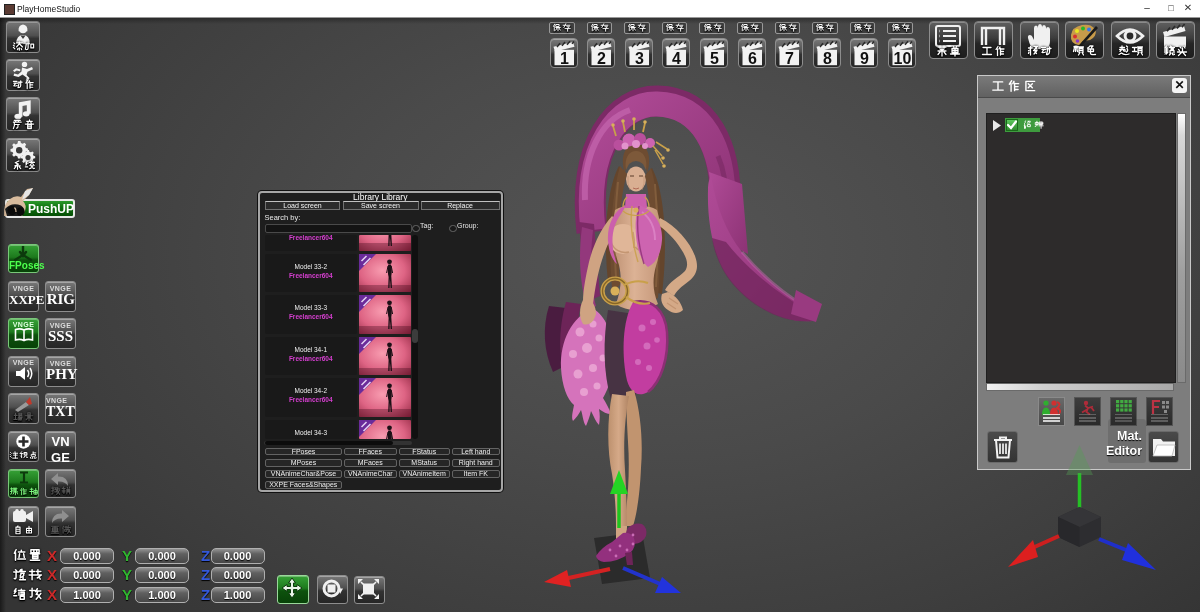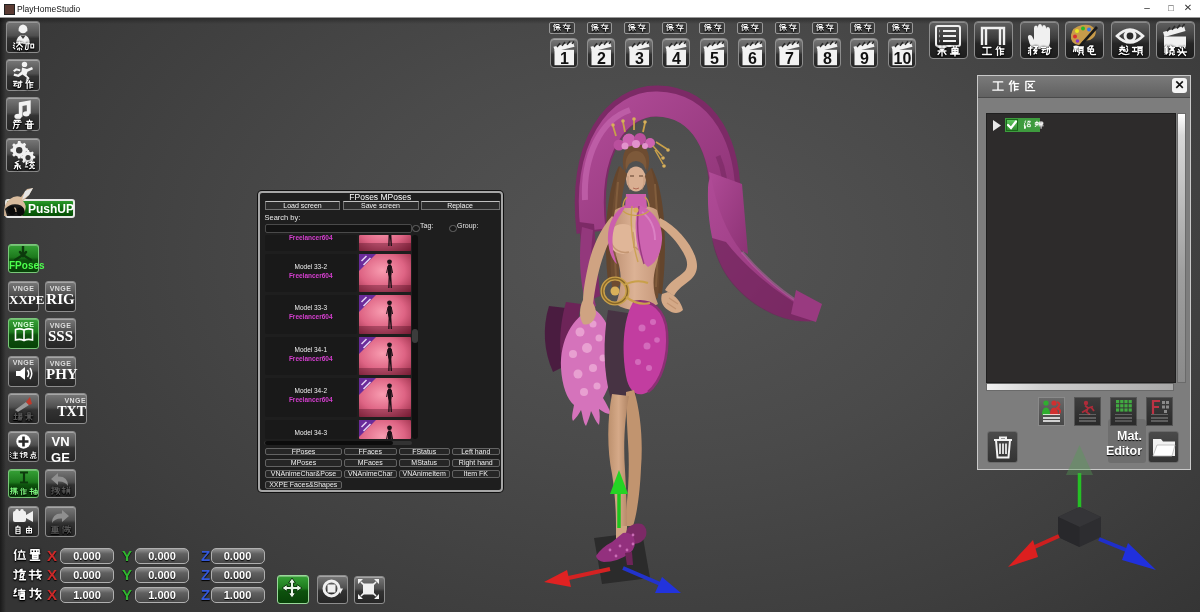--- a/index.html
+++ b/index.html
@@ -127,21 +127,21 @@
           <path d="M11 0 V9 M11 9 L3 14 M11 9 L19 14 M8 6 L11 10 L14 6" stroke="#0c3a0c" stroke-width="2.4" fill="none" stroke-linecap="round"></path>
         </svg>
  <div style="position:absolute;left:0;right:0;bottom:1px;text-align:center;font-size:10px;font-weight:bold;color:#4dff4d;">FPoses</div>
 </div>
 <div class="gbtn" style="left:8px;top:281px;width:29px;height:29px;text-align:center;">
  <div style="font-size:7px;font-weight:bold;color:#ddd;margin-top:3px;letter-spacing:.4px;">VNGE</div>
  <div style="font-size:13px;font-weight:bold;color:#fff;font-family:'Liberation Serif',serif;margin-top:0px;">XXPE</div>
 </div>
 <div class="gbtn" style="left:45px;top:281px;width:29px;height:29px;text-align:center;">
  <div style="font-size:7px;font-weight:bold;color:#ddd;margin-top:3px;letter-spacing:.4px;">VNGE</div>
- <div style="font-size:15px;font-weight:bold;color:#fff;font-family:'Liberation Serif',serif;margin-top:-1px;">RIG</div>
+ <div style="font-size:15px;font-weight:bold;color:#fff;font-family:'Liberation Serif',serif;margin-top:-1px;text-align:right;">RIG</div>
 </div>
 <div class="greenbtn" style="left:8px;top:318px;width:29px;height:29px;text-align:center;">
  <div style="font-size:7px;font-weight:bold;color:#dfd;margin-top:2px;letter-spacing:.4px;">VNGE</div>
  <svg width="20" height="15" viewBox="0 0 20 15" style="margin-top:0">
           <path d="M10 2 Q6 0 1.5 1.5 L1.5 12 Q6 10.5 10 12.5 Q14 10.5 18.5 12 L18.5 1.5 Q14 0 10 2 V12" stroke="#fff" stroke-width="1.6" fill="none"></path>
         </svg>
 </div>
 <div class="gbtn" style="left:45px;top:318px;width:29px;height:29px;text-align:center;">
  <div style="font-size:7px;font-weight:bold;color:#ddd;margin-top:3px;letter-spacing:.4px;">VNGE</div>
  <div style="font-size:15px;font-weight:bold;color:#fff;font-family:'Liberation Serif',serif;margin-top:-1px;">SSS</div>
@@ -164,21 +164,21 @@
         </svg>
  <div class="lbl" style="left:0;right:0;bottom:1px;">
           <svg class="cjd" width="10" height="10" viewBox="0 0 24 24">
             <use href="#c-chang3"></use>
           </svg>
           <svg class="cjd" width="10" height="10" viewBox="0 0 24 24">
             <use href="#c-jing3"></use>
           </svg>
         </div>
 </div>
-<div class="gbtn" style="left:45px;top:393px;width:29px;height:29px;text-align:right;padding-left:11px;">
+<div class="gbtn" style="left:45px;top:393px;width:29px;height:29px;text-align:left;">
  <div style="font-size:7px;font-weight:bold;color:#ddd;margin-top:3px;letter-spacing:.4px;">VNGE</div>
  <div style="font-size:14px;font-weight:bold;color:#fff;font-family:'Liberation Serif',serif;margin-top:0px;">TXT</div>
 </div>
 <div class="gbtn" style="left:8px;top:431px;width:29px;height:29px;">
  <svg width="17" height="17" style="position:absolute;left:6px;top:1px" viewBox="0 0 17 17">
           <circle cx="8.5" cy="8.5" r="7.2" fill="#fff"></circle>
           <path d="M8.5 3.5 V13.5 M3.5 8.5 H13.5" stroke="#2a2a2a" stroke-width="2.6"></path>
         </svg>
  <div class="lbl" style="left:0;right:0;bottom:1px;">
           <svg class="cj" width="9" height="9" viewBox="0 0 24 24">
@@ -738,21 +738,21 @@
  <div style="position:absolute;right:48px;top:353px;width:60px;text-align:right;color:#fff;font-weight:bold;font-size:12.5px;line-height:15px;text-shadow:0 1px 1px #000;">Mat.<br>Editor</div>
  <div style="position:absolute;left:170px;top:355.5px;width:31px;height:32px;background:linear-gradient(#4a4a4a,#333);border:1px solid #6a6a6a;border-radius:3px;box-sizing:border-box;">
   <svg width="24" height="20" style="position:absolute;left:3px;top:5px" viewBox="0 0 24 20">
             <path d="M1 19 V2 H9 L11 4.5 H23 V19z" fill="#f2f2f2"></path>
             <path d="M1 19 L5 8 H23 L20 19z" fill="#fff" stroke="#b5b5b5" stroke-width=".8"></path>
           </svg>
  </div>
 </div>
 
 <div id="fposes" style="position:absolute;left:257.5px;top:191px;width:245.5px;height:300.5px;background:#1e1e1e;border:2px solid #a6a6a6;border-radius:4px;box-sizing:border-box;box-shadow:0 0 0 1px #111;">
-  <div style="position:absolute;left:0;right:0;top:-1px;text-align:center;font-size:8.5px;color:#fff;">FPoses MPoses</div>
+  <div style="position:absolute;left:0;right:0;top:-1px;text-align:center;font-size:8.5px;color:#fff;">Library Library</div>
   <div class="fbtn2" style="left:5.5px;top:8.3px;width:75px;">Load screen</div>
   <div class="fbtn2" style="left:83px;top:8.3px;width:76px;">Save screen</div>
   <div class="fbtn2" style="top:8.3px;left:161px;width:79px;">Replace</div>
   <div style="position:absolute;left:5px;top:19.5px;font-size:7.5px;color:#e8e8e8;">Search by:</div>
   <div style="position:absolute;left:5.5px;top:30.8px;width:145px;height:7.5px;background:#141414;border:1px solid #4a4a4a;border-radius:2px;"></div>
   <div style="position:absolute;left:152.5px;top:31.8px;width:5.5px;height:5.5px;background:#1a1a1a;border:1px solid #666;border-radius:50%;"></div>
   <div style="position:absolute;left:160.5px;top:29.3px;font-size:7px;color:#e8e8e8;">Tag:</div>
   <div style="position:absolute;left:189.5px;top:31.8px;width:5.5px;height:5.5px;background:#1a1a1a;border:1px solid #666;border-radius:50%;"></div>
   <div style="position:absolute;left:197.5px;top:29.3px;font-size:7px;color:#e8e8e8;">Group:</div>
   <div style="position:absolute;left:5.5px;top:41.5px;width:91.5px;height:16.6px;background:#191919;border-radius:2px;overflow:hidden;">

